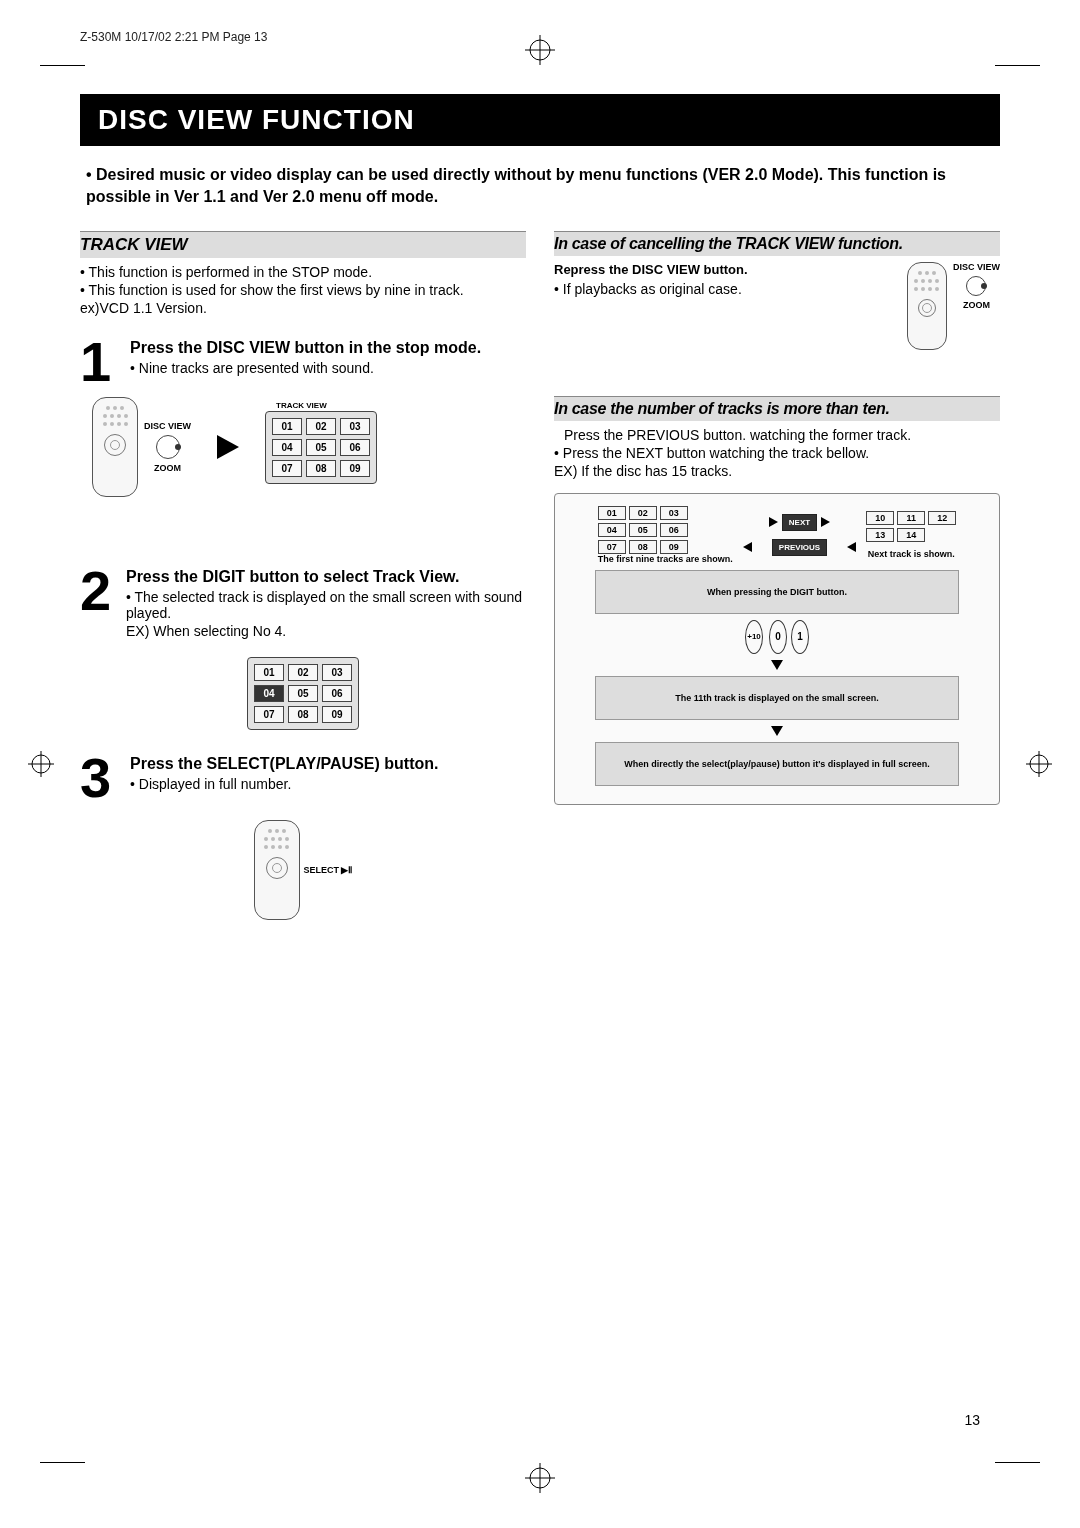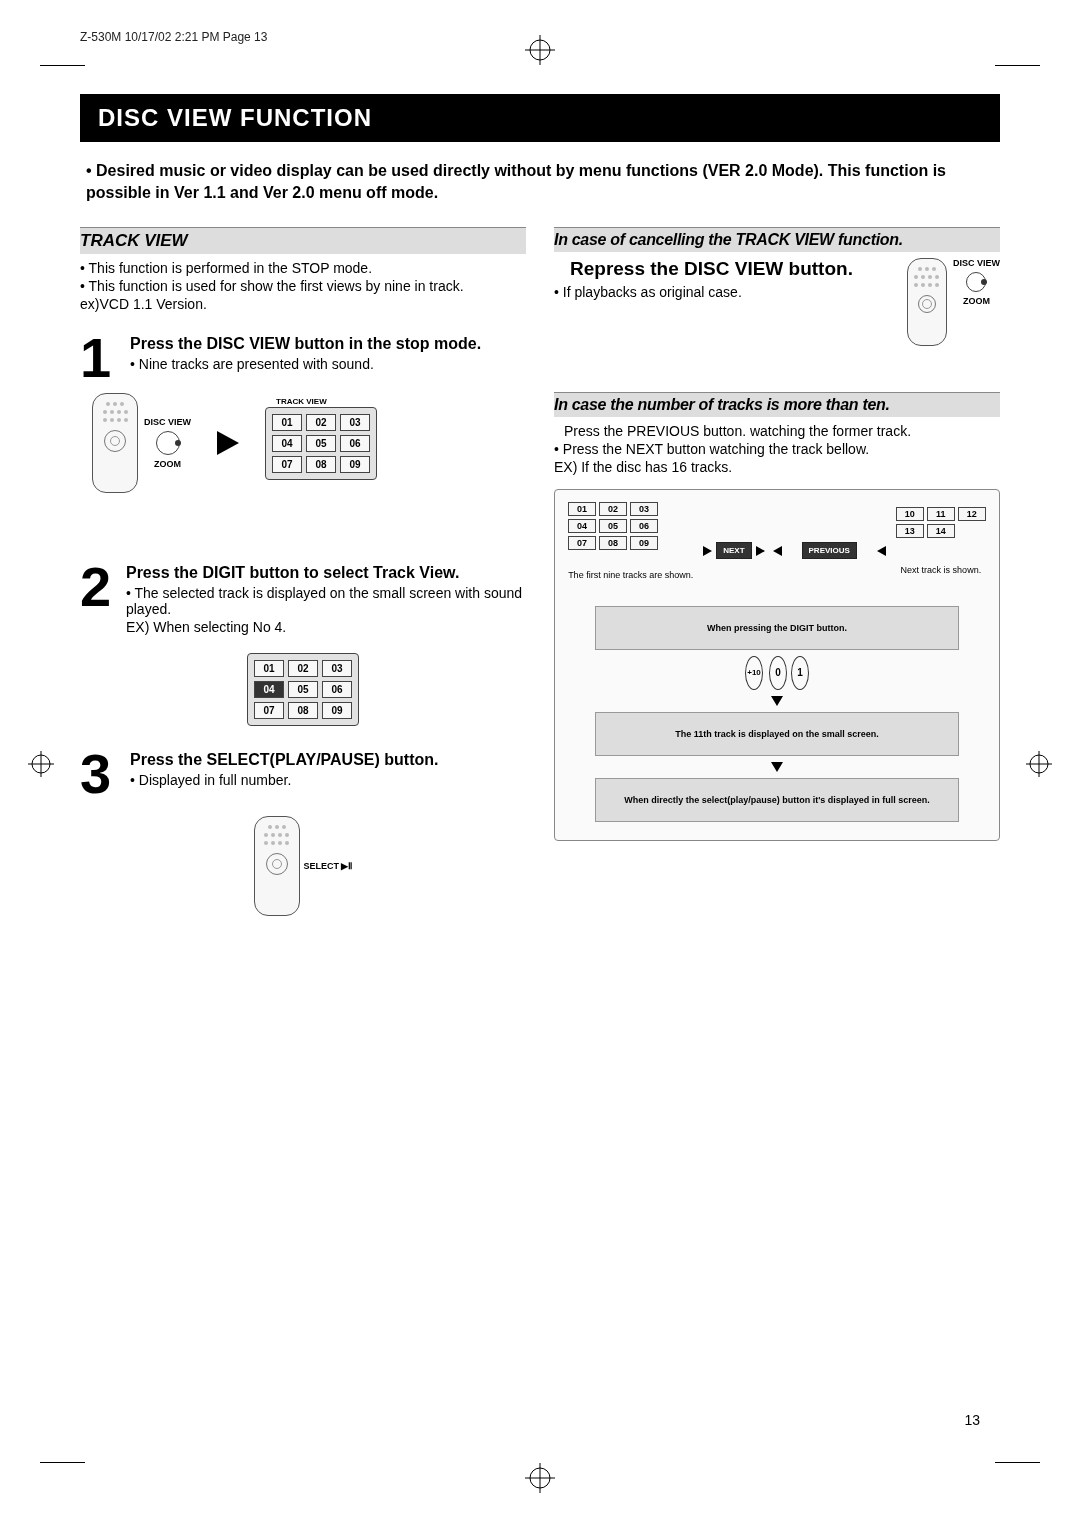--- a/index.html
+++ b/index.html
@@ -36,21 +36,21 @@
   .crop-tr { position:absolute; top:65px; right:40px; width:45px; border-top:1.5px solid #000;}
   .crop-bl { position:absolute; bottom:65px; left:40px; width:45px; border-top:1.5px solid #000;}
   .crop-br { position:absolute; bottom:65px; right:40px; width:45px; border-top:1.5px solid #000;}
   .crop-ml { position:absolute; top:50%; left:28px; transform:translateY(-50%);}
   .crop-mr { position:absolute; top:50%; right:28px; transform:translateY(-50%);}
   .cropmark svg { display:block; }
   .title-bar {
     background: #000;
     color: #fff;
     font-weight: bold;
-    font-size: 24px;
+    font-size: 28px;
     padding: 10px 18px;
     letter-spacing: 1px;
     margin-top: 50px;
   }
   .intro {
     font-weight: bold;
     margin: 18px 6px 22px 6px;
     font-size: 16px;
     line-height: 1.4;
   }
@@ -67,21 +67,21 @@
     background: #ddd;
     font-weight: bold;
     padding: 3px 8px 3px 0;
     font-size: 17px;
     font-style: italic;
     margin-bottom: 6px;
   }
   .section-head.small { font-size: 16px; letter-spacing: -0.3px; }
   .bullets { margin: 4px 0 14px 0; }
   .bullets p { font-size: 14px; margin: 2px 0; }
-  .sub-bold { font-weight: bold; font-size: 19px; margin: 6px 0 4px 16px; }
+  .sub-bold { font-weight: bold; font-size: 13px; margin: 6px 0 4px 0; }
   .step {
     display: flex;
     gap: 10px;
     margin: 22px 0 8px 0;
   }
   .step-num {
     font-size: 56px;
     font-weight: bold;
     line-height: 0.85;
     width: 40px;
@@ -149,21 +149,21 @@
     padding:12px 10px;
     font-size:10px;
   }
   .right-diagram .row1 { display:flex; align-items:center; gap:10px; justify-content:center;}
   .mini-grid { display:grid; grid-template-columns:repeat(3,28px); gap:3px;}
   .mini-grid .c { border:1px solid #444; background:#f6f6f6; font-size:9px; font-weight:bold; text-align:center; padding:1px 0;}
   .tag { background:#333;color:#fff;font-size:8px;font-weight:bold;padding:3px 6px;border:1px solid #222;}
   .tiny-arrow-r { width:0;height:0;border-top:5px solid transparent;border-bottom:5px solid transparent;border-left:9px solid #000;}
   .tiny-arrow-l { width:0;height:0;border-top:5px solid transparent;border-bottom:5px solid transparent;border-right:9px solid #000;}
   .tiny-arrow-d { width:0;height:0;border-left:6px solid transparent;border-right:6px solid transparent;border-top:10px solid #000; margin:6px auto;}
-  .cap { font-size:9px; font-weight:normal; text-align:center; margin:20px 0;}
+  .cap { font-size:9px; font-weight:bold; text-align:center; margin:0 0;}
   .barlabel { background:#ddd; border:1px solid #999; font-size:9px; font-weight:bold; text-align:center; padding:16px; margin:6px auto; width:86%;}
   .digibtn { display:flex; justify-content:center; gap:4px; margin:4px 0;}
   .digibtn span { width:18px;height:34px;border:1px solid #333;border-radius:50%; font-size:10px; font-weight:bold; display:flex;align-items:center;justify-content:center;}
   .digibtn .lbl{ font-size:8px; font-weight:bold; align-self:flex-start; margin-right:2px;}
   .pagenum { position:absolute; bottom:100px; right:100px; font-size:14px;}
   .sel-label { font-size:9px;font-weight:bold; display:flex;align-items:center;gap:2px; margin-left:4px;}
   .remote-side { display:flex; align-items:center;}
   .right-remote-wrap { display:flex; align-items:flex-start; gap:6px; float:right; margin-left:10px;}
   .clearfix::after{content:"";display:block;clear:both;}
 </style>
@@ -341,40 +341,40 @@
             <p>• If playbacks as original case.</p>
           </div>
       </div>
 
       <div style="height:46px;"></div>
 
       <div class="section-head small">In case the number of tracks is more than ten.</div>
       <div class="bullets">
         <p style="margin-left:10px;">Press the PREVIOUS button. watching the former track.</p>
         <p>• Press the NEXT button watching the track bellow.</p>
-        <p>EX) If the disc has 16 tracks.</p>
+        <p>EX) If the disc has 15 tracks.</p>
       </div>
 
       <div class="right-diagram">
         <div class="row1">
           <div>
             <div class="mini-grid">
               <div class="c">01</div>
               <div class="c">02</div>
               <div class="c">03</div>
               <div class="c">04</div>
               <div class="c">05</div>
               <div class="c">06</div>
               <div class="c">07</div>
               <div class="c">08</div>
               <div class="c">09</div>
             </div>
             <div class="cap">The first nine tracks are shown.</div>
           </div>
-          <div style="display:flex;flex-direction:row;gap:8px;align-items:center;">
+          <div style="display:flex;flex-direction:column;gap:8px;align-items:center;">
             <div style="display:flex;align-items:center;gap:4px;">
               <div class="tiny-arrow-r"></div>
               <div class="tag">NEXT</div>
               <div class="tiny-arrow-r"></div>
             </div>
             <div style="display:flex;align-items:center;gap:20px;">
               <div class="tiny-arrow-l"></div>
               <div class="tag">PREVIOUS</div>
               <div class="tiny-arrow-l"></div>
             </div>

